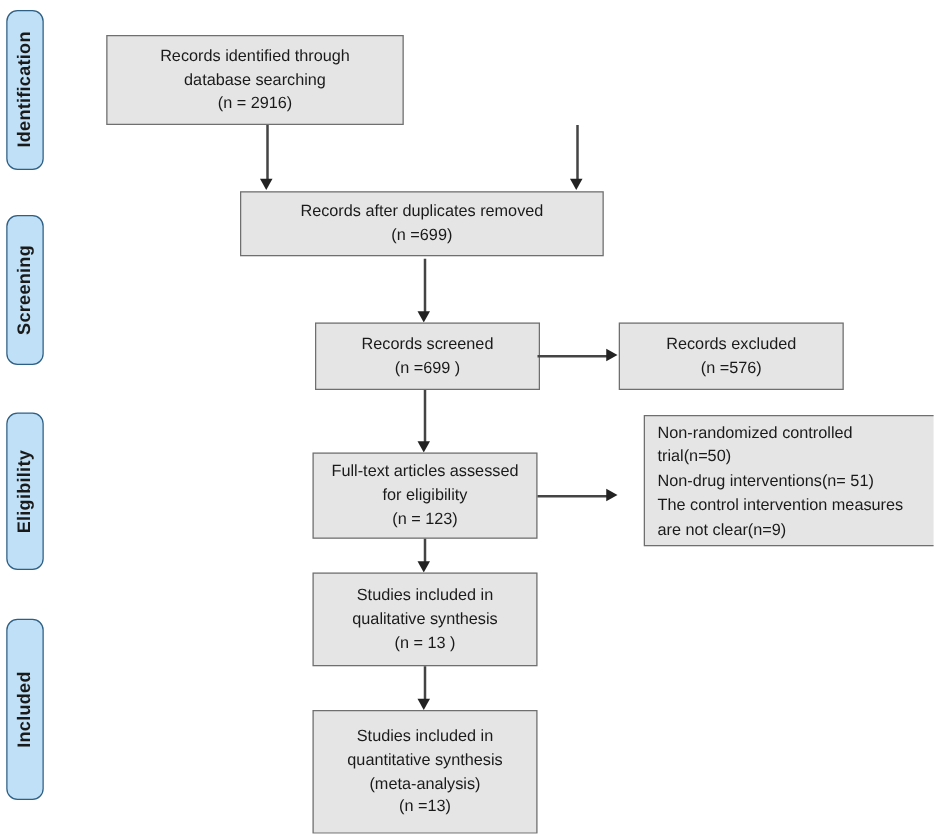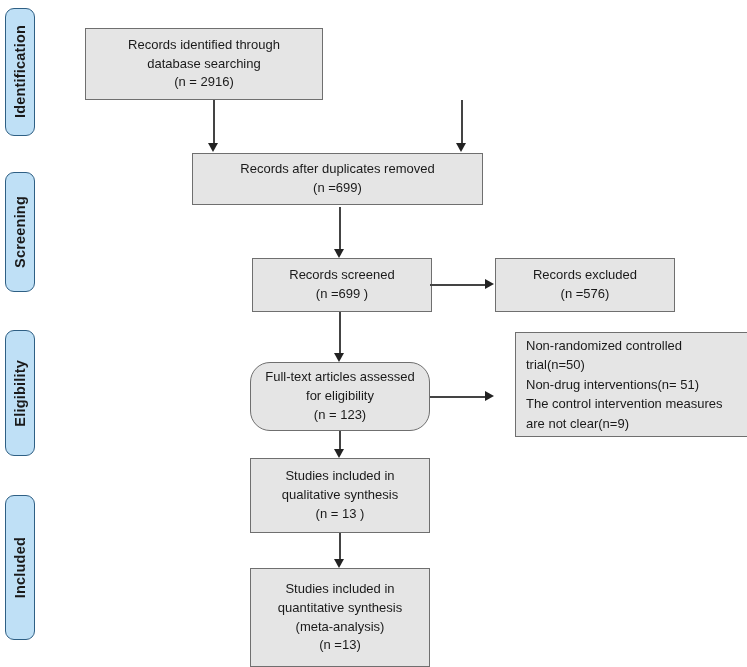--- a/index.html
+++ b/index.html
@@ -144,21 +144,21 @@
   <div class="arrow-right" style="left:485px; top:279px;"></div>
 
   <div class="flow-box" style="left:495px; top:258px; width:180px; height:54px;">
     <span class="box-text">Records excluded
 (n =576)</span>
   </div>
 
   <div class="conn-v" style="left:339px; top:312px; height:43px;"></div>
   <div class="arrow-down" style="left:334px; top:353px;"></div>
 
-  <div class="flow-box" style="left:250px; top:362px; width:180px; height:69px;border-radius:20px;">
+  <div class="flow-box" style="left:250px; top:362px; width:180px; height:69px;">
     <span class="box-text">Full-text articles assessed
 for eligibility
 (n = 123)</span>
   </div>
 
   <div class="conn-h" style="left:430px; top:396px; width:56px;"></div>
   <div class="arrow-right" style="left:485px; top:391px;"></div>
 
   <div class="flow-box align-left" style="left:495px; top:332px; width:245px; height:105px;">
     <span class="box-text">Non-randomized controlled

